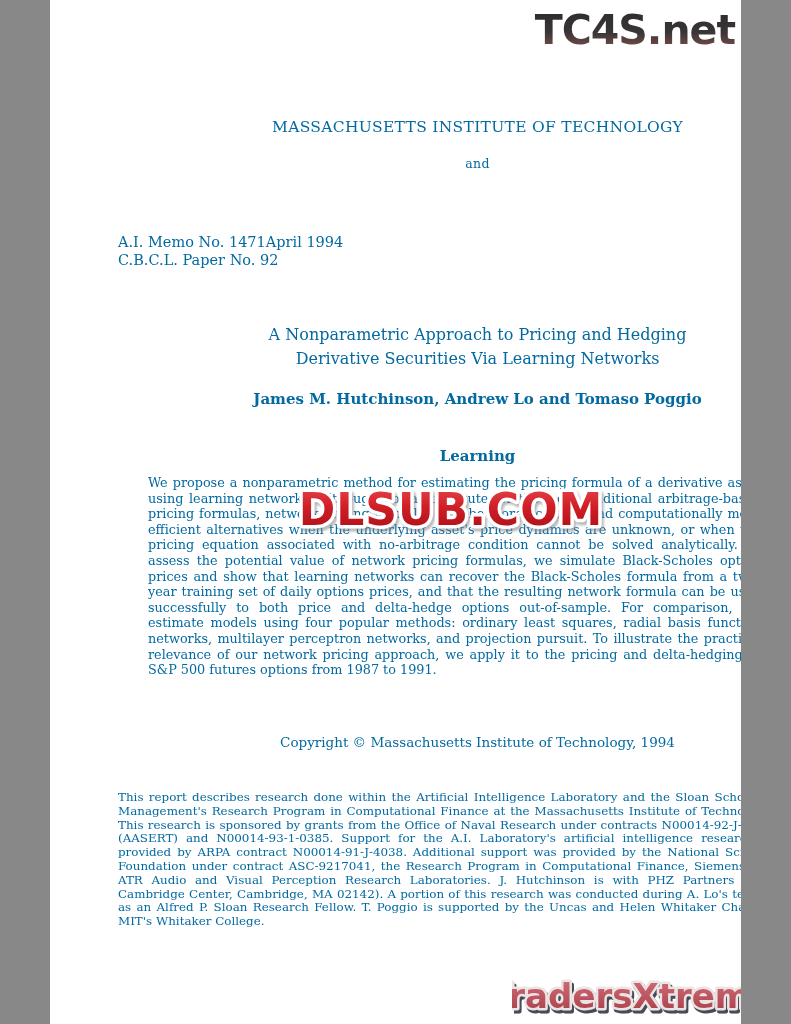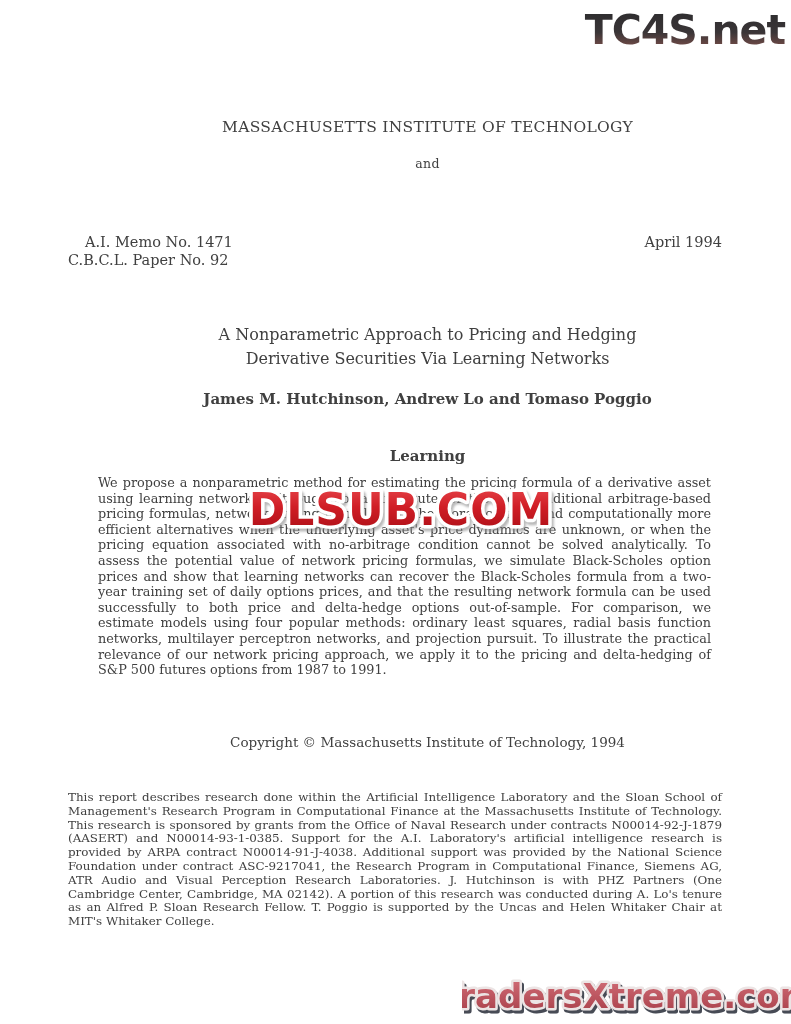--- a/index.html
+++ b/index.html
@@ -1,24 +1,24 @@
 <!DOCTYPE html>
 <html><head>
 <meta charset="utf-8">
 <style>
   html, body { margin: 0; padding: 0; background: #888; }
   #page {
     position: relative;
-    width: 791px;
+    width: 691px;
     height: 1024px;
     margin: 0 auto;
     background: #ffffff;
     overflow: hidden;
     font-family: "DejaVu Serif", "Liberation Serif", serif;
-    color: #404040;
+    color: #0369a1;
   }
   .centered { text-align: center; padding-left: 32px; }
 
   
   #wm-top {
     position: absolute;
     top: 0;
     right: 4px;
     width: 230px;
     height: 60px;
@@ -50,22 +50,20 @@
   #memo-block {
     position: absolute;
     top: 233px;
     left: 68px;
     width: 654px;
     font-size: 14.5px;
     line-height: 18px;
   }
   #memo-row1 {
     display: flex;
-    justify-content: space-between;
-    margin-left: 17px;
   }
 
   
   #title-block {
     position: absolute;
     top: 323px;
     left: 0;
     width: 791px;
     font-weight: normal;
     font-size: 16px;

